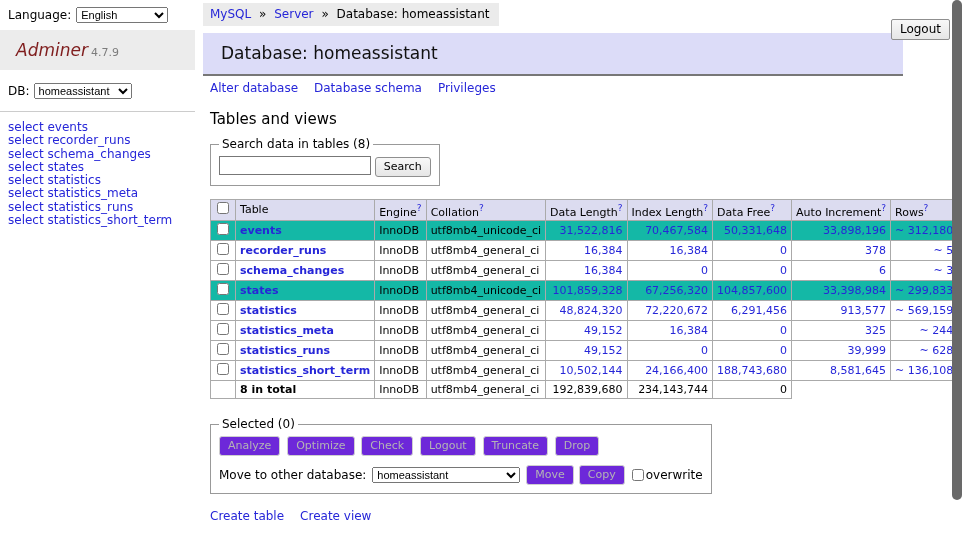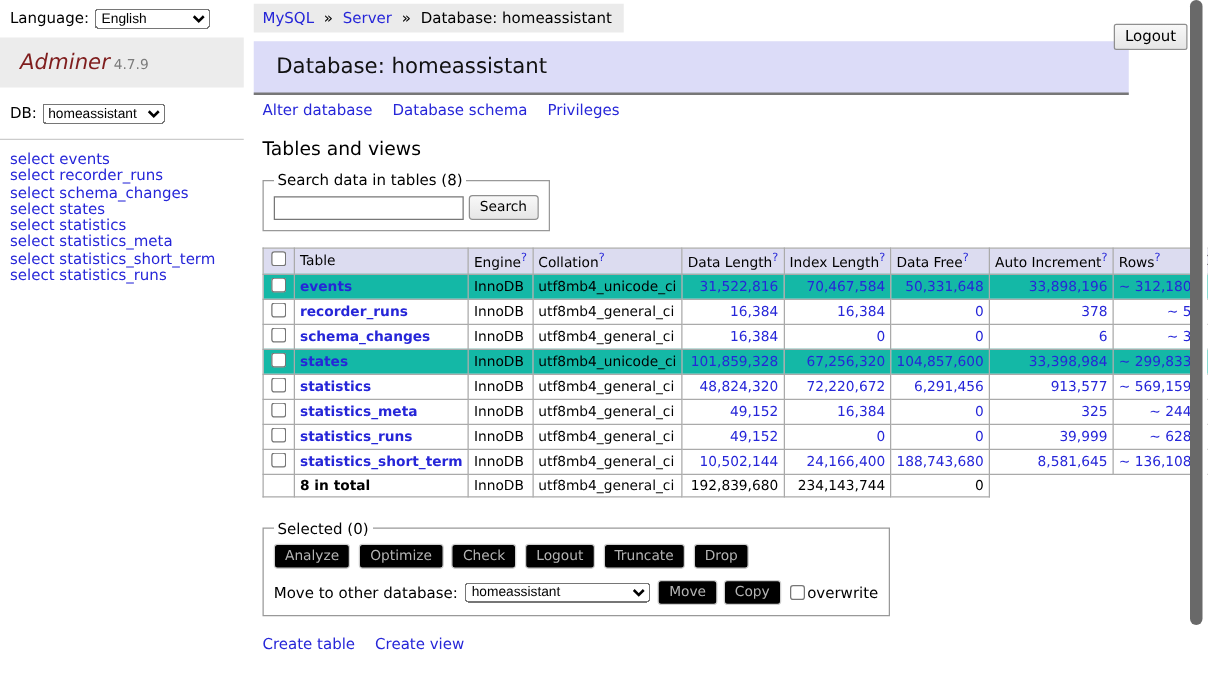--- a/index.html
+++ b/index.html
@@ -36,21 +36,21 @@
   h3.tables-heading { margin-top: 15px; }
   .links-create { margin-top: 15px; }
 
   fieldset { border: 1px solid #999; padding: 5px 8px 8px; }
   fieldset legend { font-size: 12px; padding: 0 3px; }
   fieldset.search { margin-top: 9px; display: inline-block; }
   fieldset.search input[type="text"] { width: 152px; height: 19px; border: 1px solid #777; padding: 1px 3px; font-size: 11px; }
   .btn { font-family: "DejaVu Sans", "Liberation Sans", sans-serif; font-size: 11px;
     padding: 2px 8px 3px; color: #000; background: linear-gradient(#f8f8f8, #e6e6e6);
     border: 1px solid #8f8f8f; border-radius: 3px; cursor: pointer; }
-  .btn-disabled { color: #b4b4b4; border-color: #cfcfcf; background: #000000; }
+  .btn-disabled { color: #b4b4b4; border-color: #cfcfcf; background: #6d28d9; }
   fieldset.selected { margin-top: 18px; display: inline-block; min-width: 407px; }
   .sel-buttons .btn { margin-right: 3px; }
   .move-row { margin-top: 9px; font-size: 12px; display: flex; align-items: center; }
   .move-row select { width: 148px; font-size: 11px; margin: 0 6px; }
   .move-row .btn { margin-right: 5px; }
   .move-row label { display: flex; align-items: center; font-size: 12px; }
   input[type="checkbox"] { width: 12px; height: 12px; margin: 0 2px 0 2px; }
 
   
   table.db-tables { margin-top: 13px; border-collapse: collapse; font-size: 11px; }
@@ -93,22 +93,22 @@
   <div class="db-row">
     <span>DB:</span><select><option>homeassistant</option></select>
   </div>
   <ul class="table-list">
     <li><a>select events</a></li>
     <li><a>select recorder_runs</a></li>
     <li><a>select schema_changes</a></li>
     <li><a>select states</a></li>
     <li><a>select statistics</a></li>
     <li><a>select statistics_meta</a></li>
+    <li><a>select statistics_runs</a></li>
     <li><a>select statistics_short_term</a></li>
-    <li><a>select statistics_runs</a></li>
   </ul>
 </div>
 
 <div class="main">
   <div class="breadcrumb-bar">
     <a>MySQL</a>
     <span class="sep">»</span>
     <a>Server</a>
     <span class="sep">»</span>
     <span>Database: homeassistant</span>

